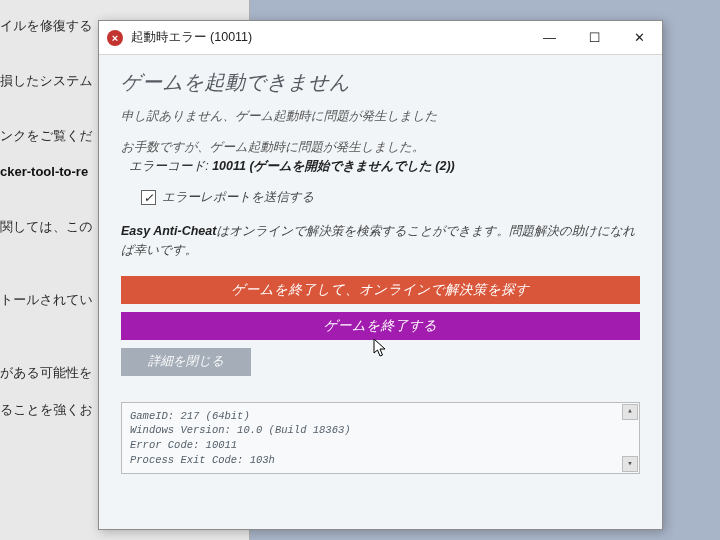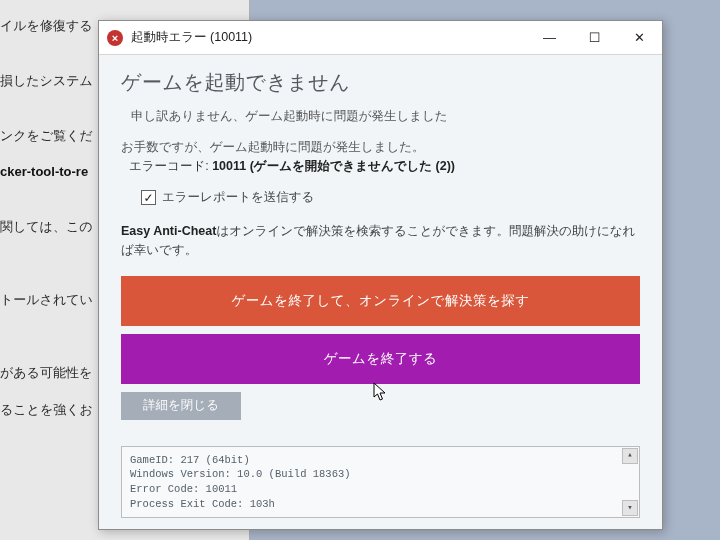--- a/index.html
+++ b/index.html
@@ -56,54 +56,55 @@
     display: flex; align-items: center; justify-content: center;
     font-size: 13px; color: #222;
   }
 
   .content {
     padding: 14px 22px 8px 22px;
     flex: 1;
     display: flex; flex-direction: column;
     color: #3a3a3a;
     overflow: hidden;
+    font-style: italic;
   }
   .heading {
     font-size: 20px; color: #545a60;
     font-weight: normal;
     margin-bottom: 12px;
     letter-spacing: 0.5px;
   }
-  .msg1 { font-size: 12.5px; margin-bottom: 14px; color: #555; margin-left: 10px; }
+  .msg1 { font-size: 12.5px; margin-bottom: 14px; color: #555; }
   .msg2 { font-size: 12.5px; color: #555; margin-bottom: 2px;}
   .msg3 { font-size: 12.5px; color: #333; margin-left: 8px; margin-bottom: 14px;}
   .msg3 .bold { font-weight: bold; color: #222; }
 
   .chkrow { display: flex; align-items: center; margin-left: 20px; margin-bottom: 16px; font-size: 12.5px; color: #444;}
   .chkbox {
     width: 15px; height: 15px;
     border: 1px solid #626262;
     margin-right: 6px;
     display: flex; align-items: center; justify-content: center;
     font-size: 12px; color: #222; background:#fff;
   }
   .msg4 { font-size: 12.5px; color: #444; margin-bottom: 16px; line-height:1.5;}
   .msg4 .bold { font-weight: bold; color: #222; }
 
   .btn {
-    width: 100%; height: 50px;
+    width: 100%; height: 28px;
     display: flex; align-items: center; justify-content: center;
     color: #fff; font-size: 13.5px; margin-bottom: 8px;
     cursor: pointer;
     letter-spacing: 0.5px;
   }
   .btn-orange { background: #d9563a; }
   .btn-grey   { background: #a21caf; position:relative;}
   .btn-small {
-    width: 120px; height: 28px;
+    width: 130px; height: 28px;
     background: #a4adb8; color: #fbfbfb;
     font-size: 12.5px; display:flex; align-items:center; justify-content:center;
     margin-bottom: 10px; cursor:pointer;
   }
 
   .details {
     border: 1px solid #bcbcbc;
     background: #f7f9fb;
     padding: 6px 8px;
     font-family: "Consolas","Courier New",monospace;

